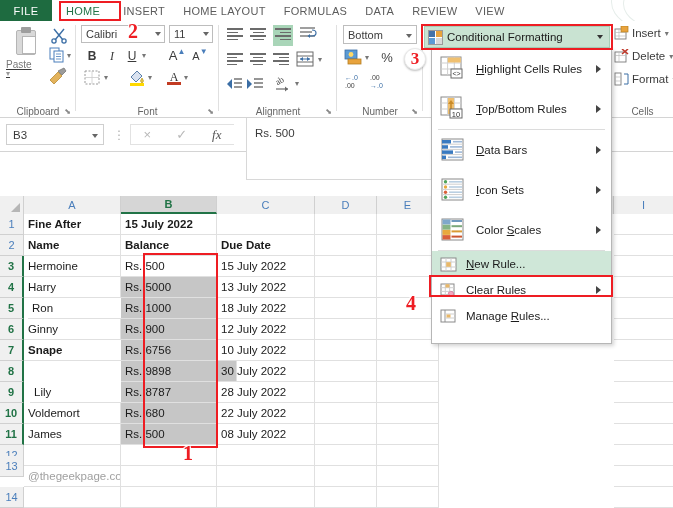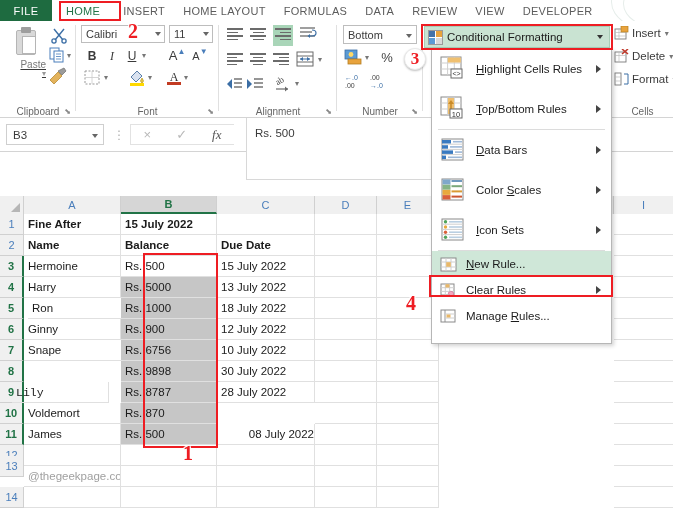--- a/index.html
+++ b/index.html
@@ -59,21 +59,21 @@
     position: absolute; top: 4px; width: 1px; height: 86px; background: #e0e0e0;
   }
   .dlg-launch {
     position: absolute; bottom: 2px; width: 9px; height: 9px;
     font-size: 8px; color: #888; line-height: 9px; text-align: center;
   }
 
   
   .paste-btn {
     position: absolute; left: 6px; top: 4px; width: 40px; height: 70px;
-    text-align: right;
+    text-align: left;
     text-decoration: underline;
   }
   .clip-ico {
     width: 26px; height: 30px; margin: 2px auto 0; position: relative;
   }
   .clip-body {
     position: absolute; left: 3px; top: 3px; width: 20px; height: 25px;
     background: #d9d9d9; border: 1px solid #b5b5b5; border-radius: 2px;
   }
   .clip-clip {
@@ -283,23 +283,20 @@
         <span>FORMULAS</span>
       </div>
       <div class="tab">
         <span>DATA</span>
       </div>
       <div class="tab">
         <span>REVIEW</span>
       </div>
       <div class="tab">
         <span>VIEW</span>
-      </div>
-      <div class="tab">
-        <span>DEVELOPER</span>
       </div>
     </div>
     <div class="tab-corner">
       <div class="swoosh" style="left:10px; top:-28px; width:92px; height:60px;"></div>
       <div class="swoosh" style="left:22px; top:-22px; width:86px; height:52px;"></div>
     </div>
   </div>
 
   <div class="ribbon">
 
@@ -729,73 +726,76 @@
     <div class="cell selrange" style="left:121px; top:123px; width:96px; height:21px;">
         <span>Rs. 900</span>
       </div>
     <div class="cell" style="left:217px; top:123px; width:98px; height:21px;">
         <span>12 July 2022</span>
       </div>
     <div class="cell" style="left:315px; top:123px; width:62px; height:21px;"></div>
     <div class="cell" style="left:377px; top:123px; width:62px; height:21px;"></div>
     <div class="cell" style="left:614px; top:123px; width:59px; height:21px; border-right:none;"></div>
 
-    <div class="cell" style="left:24px;  top:144px; width:106px; height:21px;">
+    <div class="cell" style="left:24px;  top:144px; width:106px; height:21px;font-weight:bold;">
         <span>Snape</span>
       </div>
     <div class="cell selrange" style="left:121px; top:144px; width:96px; height:21px;">
         <span>Rs. 6756</span>
       </div>
     <div class="cell" style="left:217px; top:144px; width:98px; height:21px;">
         <span>10 July 2022</span>
       </div>
     <div class="cell" style="left:315px; top:144px; width:62px; height:21px;"></div>
     <div class="cell" style="left:377px; top:144px; width:62px; height:21px;"></div>
     <div class="cell" style="left:614px; top:144px; width:59px; height:21px; border-right:none;"></div>
 
-    <div class="cell selrange" style="left:121px; top:165px; width:96px; height:21px;">
+    <div class="cell selrange" style="left:121px; top:165px; width:116px; height:21px;">
         <span>Rs. 9898</span>
       </div>
     <div class="cell" style="left:217px; top:165px; width:98px; height:21px;">
         <span>30 July 2022</span>
       </div>
     <div class="cell" style="left:315px; top:165px; width:62px; height:21px;"></div>
     <div class="cell" style="left:377px; top:165px; width:62px; height:21px;"></div>
     <div class="cell" style="left:614px; top:165px; width:59px; height:21px; border-right:none;"></div>
 
-    <div class="cell" style="left:12px;  top:186px; width:97px; height:21px;font-family:Liberation Mono, monospace;">
+    <div class="cell" style="left:30px;  top:186px; width:97px; height:21px;">
         <span>Lily</span>
       </div>
     <div class="cell selrange" style="left:121px; top:186px; width:96px; height:21px;">
         <span>Rs. 8787</span>
       </div>
     <div class="cell" style="left:217px; top:186px; width:98px; height:21px;">
         <span>28 July 2022</span>
       </div>
     <div class="cell" style="left:315px; top:186px; width:62px; height:21px;"></div>
     <div class="cell" style="left:377px; top:186px; width:62px; height:21px;"></div>
     <div class="cell" style="left:614px; top:186px; width:59px; height:21px; border-right:none;"></div>
 
     <div class="cell" style="left:24px;  top:207px; width:97px; height:21px;">
         <span>Voldemort</span>
       </div>
     <div class="cell selrange" style="left:121px; top:207px; width:96px; height:21px;">
-        <span>Rs. 870</span>
+        <span>Rs. 680</span>
+      </div>
+    <div class="cell" style="left:217px; top:207px; width:98px; height:21px;">
+        <span>22 July 2022</span>
       </div>
     <div class="cell" style="left:315px; top:207px; width:62px; height:21px;"></div>
     <div class="cell" style="left:377px; top:207px; width:62px; height:21px;"></div>
     <div class="cell" style="left:614px; top:207px; width:59px; height:21px; border-right:none;"></div>
 
     <div class="cell" style="left:24px;  top:228px; width:97px; height:21px;">
         <span>James</span>
       </div>
     <div class="cell selrange" style="left:121px; top:228px; width:96px; height:21px;">
         <span>Rs. 500</span>
       </div>
-    <div class="cell" style="left:217px; top:228px; width:98px; height:21px;justify-content:flex-end;">
+    <div class="cell" style="left:217px; top:228px; width:98px; height:21px;">
         <span>08 July 2022</span>
       </div>
     <div class="cell" style="left:315px; top:228px; width:62px; height:21px;"></div>
     <div class="cell" style="left:377px; top:228px; width:62px; height:21px;"></div>
     <div class="cell" style="left:614px; top:228px; width:59px; height:21px; border-right:none;"></div>
 
     <div class="cell" style="left:24px;  top:249px; width:97px; height:21px;"></div>
     <div class="cell" style="left:121px; top:249px; width:96px; height:21px;"></div>
     <div class="cell" style="left:217px; top:249px; width:98px; height:21px;"></div>
     <div class="cell" style="left:315px; top:249px; width:62px; height:21px;"></div>
@@ -877,55 +877,55 @@
         </svg>
       </span>
       <span><u>D</u>ata Bars</span>
       <span class="marrow"></span>
     </div>
 
     <div class="mitem">
       <span class="mico">
         <svg width="26" height="26" viewBox="0 0 26 26">
           <rect x="2" y="2" width="21" height="21" fill="#fff" stroke="#8a8a8a" stroke-width="1"></rect>
-          <rect x="2.5" y="2.5" width="8" height="5" fill="#7fa8cb"></rect>
-          <rect x="2.5" y="7.7" width="8" height="5" fill="#86b486"></rect>
-          <rect x="2.5" y="12.9" width="8" height="5" fill="#e8a93d"></rect>
-          <rect x="2.5" y="18.1" width="8" height="4.4" fill="#d9603a"></rect>
-          <line x1="11.5" y1="4" x2="22" y2="4" stroke="#6f99bd" stroke-width="2"></line>
-          <line x1="11.5" y1="9.2" x2="22" y2="9.2" stroke="#7aa87a" stroke-width="2"></line>
-          <line x1="11.5" y1="14.4" x2="22" y2="14.4" stroke="#d99a33" stroke-width="2"></line>
-          <line x1="11.5" y1="19.6" x2="22" y2="19.6" stroke="#cb5530" stroke-width="2"></line>
-        </svg>
-      </span>
-      <span>Color <u>S</u>cales</span>
-      <span class="marrow"></span>
-    </div>
-
-    <div class="mitem">
-      <span class="mico">
-        <svg width="26" height="26" viewBox="0 0 26 26">
-          <rect x="2" y="2" width="21" height="21" fill="#fff" stroke="#8a8a8a" stroke-width="1"></rect>
           <line x1="2" y1="7.2" x2="23" y2="7.2" stroke="#cfcfcf"></line>
             <line x1="2" y1="12.4" x2="23" y2="12.4" stroke="#cfcfcf"></line>
           <line x1="2" y1="17.6" x2="23" y2="17.6" stroke="#cfcfcf"></line>
           <circle cx="5.5" cy="4.8" r="1.7" fill="#4fa45a"></circle>
           <circle cx="5.5" cy="10" r="1.7" fill="#e8a93d"></circle>
           <circle cx="5.5" cy="15.2" r="1.7" fill="#d9603a"></circle>
           <circle cx="5.5" cy="20.3" r="1.7" fill="#4fa45a"></circle>
           <line x1="9" y1="4.8" x2="22" y2="4.8" stroke="#b9cfe2" stroke-width="1.6"></line>
           <line x1="9" y1="10" x2="22" y2="10" stroke="#b9cfe2" stroke-width="1.6"></line>
           <line x1="9" y1="15.2" x2="22" y2="15.2" stroke="#b9cfe2" stroke-width="1.6"></line>
           <line x1="9" y1="20.3" x2="22" y2="20.3" stroke="#b9cfe2" stroke-width="1.6"></line>
         </svg>
       </span>
       <span><u>I</u>con Sets</span>
       <span class="marrow"></span>
     </div>
 
+    <div class="mitem">
+      <span class="mico">
+        <svg width="26" height="26" viewBox="0 0 26 26">
+          <rect x="2" y="2" width="21" height="21" fill="#fff" stroke="#8a8a8a" stroke-width="1"></rect>
+          <rect x="2.5" y="2.5" width="8" height="5" fill="#7fa8cb"></rect>
+          <rect x="2.5" y="7.7" width="8" height="5" fill="#86b486"></rect>
+          <rect x="2.5" y="12.9" width="8" height="5" fill="#e8a93d"></rect>
+          <rect x="2.5" y="18.1" width="8" height="4.4" fill="#d9603a"></rect>
+          <line x1="11.5" y1="4" x2="22" y2="4" stroke="#6f99bd" stroke-width="2"></line>
+          <line x1="11.5" y1="9.2" x2="22" y2="9.2" stroke="#7aa87a" stroke-width="2"></line>
+          <line x1="11.5" y1="14.4" x2="22" y2="14.4" stroke="#d99a33" stroke-width="2"></line>
+          <line x1="11.5" y1="19.6" x2="22" y2="19.6" stroke="#cb5530" stroke-width="2"></line>
+        </svg>
+      </span>
+      <span>Color <u>S</u>cales</span>
+      <span class="marrow"></span>
+    </div>
+
     <div class="msep"></div>
 
     <div class="mitem small hl" style="height:26px;">
       <span class="mico">
         <svg width="17" height="17" viewBox="0 0 17 17">
           <rect x="1" y="2" width="15" height="13" fill="#fff" stroke="#8a8a8a" stroke-width="1"></rect>
           <line x1="1" y1="6" x2="16" y2="6" stroke="#cfcfcf"></line>
             <line x1="1" y1="11" x2="16" y2="11" stroke="#cfcfcf"></line>
           <line x1="6" y1="2" x2="6" y2="15" stroke="#cfcfcf"></line>
             <line x1="11" y1="2" x2="11" y2="15" stroke="#cfcfcf"></line>

